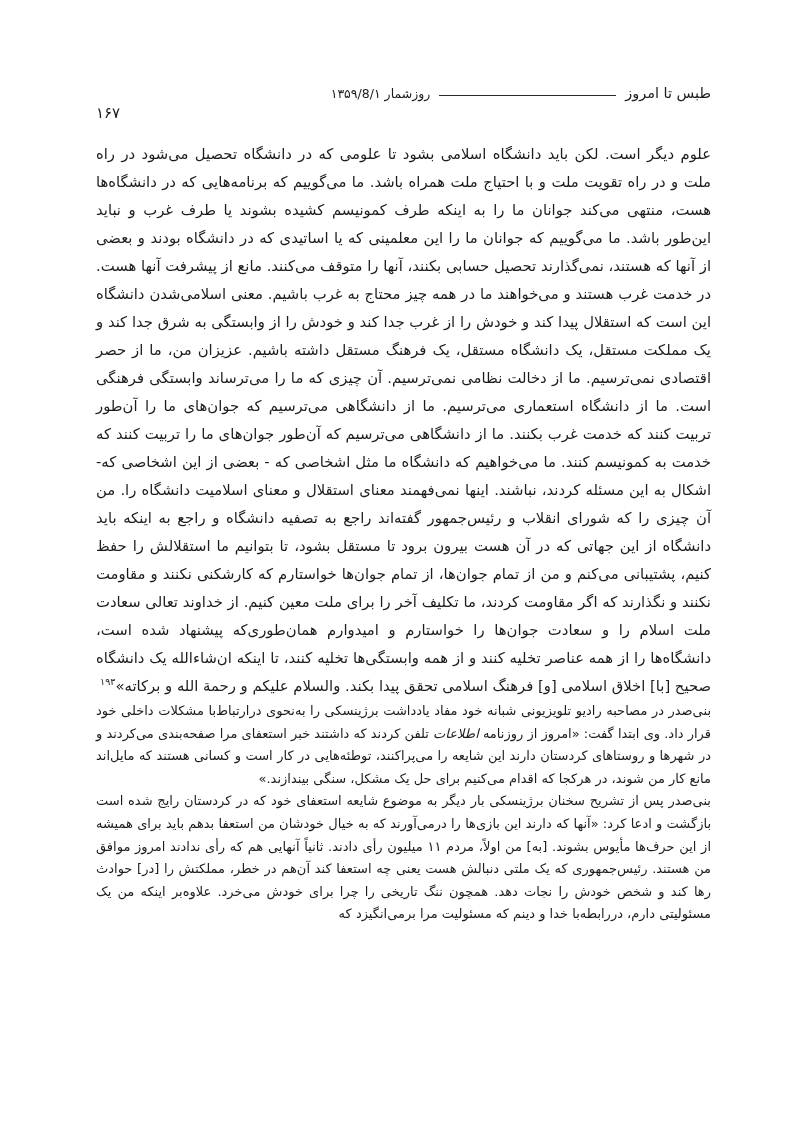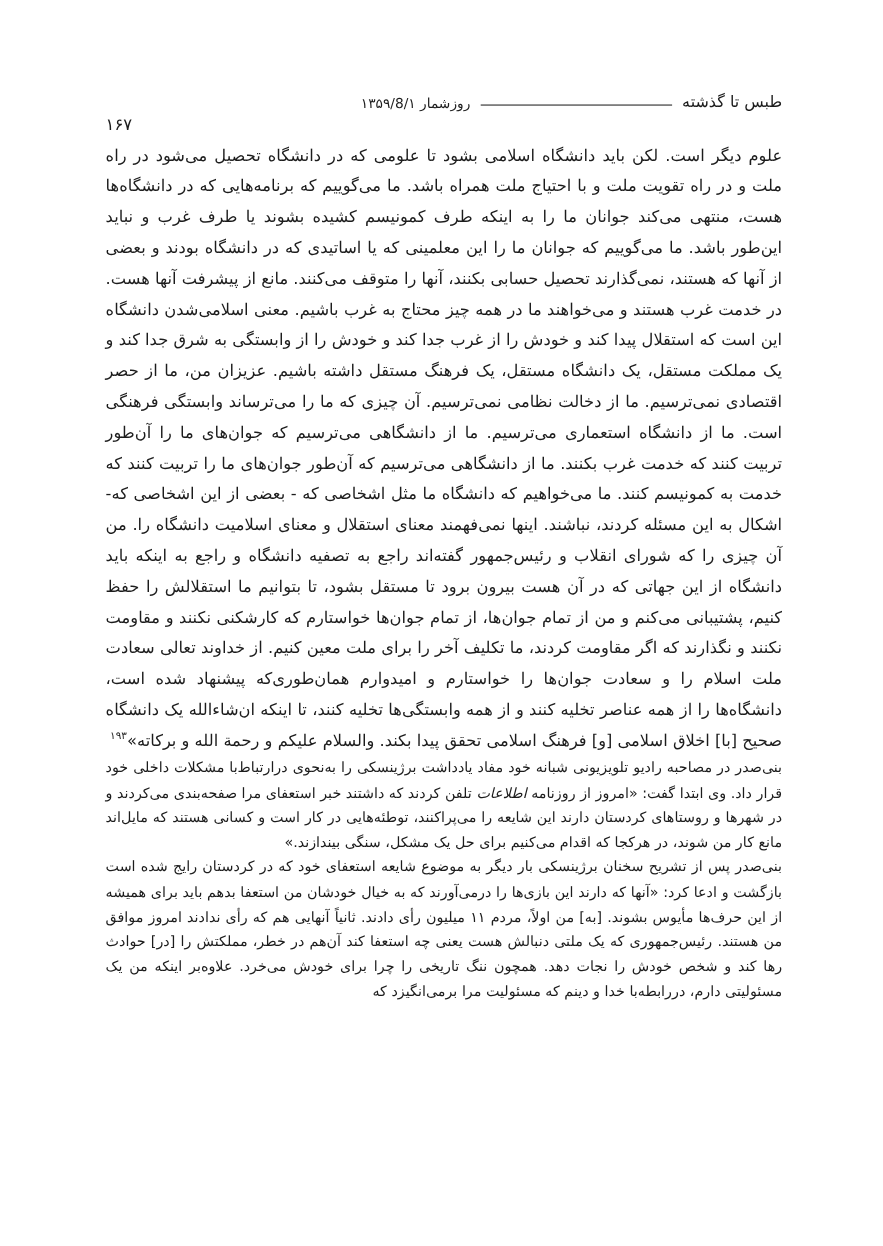--- a/index.html
+++ b/index.html
@@ -39,21 +39,21 @@
   .chronicle {
     font-size: 12.5px;
     white-space: nowrap;
   }
   .header-spacer { flex: 1.25; }
   .page-number {
     font-size: 15px;
     white-space: nowrap;
     margin-top: 39px;
   }
-  .page-body { margin-top: 24px; }
+  .page-body { margin-top: 36px; }
   .body-text {
     font-size: 14.8px;
     line-height: 28px;
     text-align: justify;
   }
   .footnote-ref {
     font-size: 9.5px;
     vertical-align: super;
     line-height: 0;
   }
@@ -70,21 +70,21 @@
     text-align: justify;
   }
   .newspaper-name { }
 </style>
 </head>
 <body>
 
 <div class="page">
 
   <header class="page-header">
-    <span class="running-head">طبس تا گذشته</span>
+    <span class="running-head">طبس تا امروز</span>
     <span class="header-rule"></span>
     <span class="chronicle">روزشمار ۱۳۵۹/8/۱</span>
     <span class="header-spacer"></span>
     <span class="page-number">۱۶۷</span>
   </header>
 
   <main class="page-body">
 
     <p class="body-text"><span>علوم دیگر است. لکن باید دانشگاه اسلامی بشود تا علومی که در دانشگاه تحصیل می‌شود در راه ملت و در راه تقویت ملت و با احتیاج ملت همراه باشد. ما می‌گوییم که برنامه‌هایی که در دانشگاه‌ها هست، منتهی می‌کند جوانان ما را به اینکه طرف کمونیسم کشیده بشوند یا طرف غرب و نباید این‌طور باشد. ما می‌گوییم که جوانان ما را این معلمینی که یا اساتیدی که در دانشگاه بودند و بعضی از آنها که هستند، نمی‌گذارند تحصیل حسابی بکنند، آنها را متوقف می‌کنند. مانع از پیشرفت آنها هست. در خدمت غرب هستند و می‌خواهند ما در همه چیز محتاج به غرب باشیم. معنی اسلامی‌شدن دانشگاه این است که استقلال پیدا کند و خودش را از غرب جدا کند و خودش را از وابستگی به شرق جدا کند و یک مملکت مستقل، یک دانشگاه مستقل، یک فرهنگ مستقل داشته باشیم. عزیزان من، ما از حصر اقتصادی نمی‌ترسیم. ما از دخالت نظامی نمی‌ترسیم. آن چیزی که ما را می‌ترساند وابستگی فرهنگی است. ما از دانشگاه استعماری می‌ترسیم. ما از دانشگاهی می‌ترسیم که جوان‌های ما را آن‌طور تربیت کنند که خدمت غرب بکنند. ما از دانشگاهی می‌ترسیم که آن‌طور جوان‌های ما را تربیت کنند که خدمت به کمونیسم کنند. ما می‌خواهیم که دانشگاه ما مثل اشخاصی که - بعضی از این اشخاصی که- اشکال به این مسئله کردند، نباشند. اینها نمی‌فهمند معنای استقلال و معنای اسلامیت دانشگاه را. من آن چیزی را که شورای انقلاب و رئیس‌جمهور گفته‌اند راجع به تصفیه دانشگاه و راجع به اینکه باید دانشگاه از این جهاتی که در آن هست بیرون برود تا مستقل بشود، تا بتوانیم ما استقلالش را حفظ کنیم، پشتیبانی می‌کنم و من از تمام جوان‌ها، از تمام جوان‌ها خواستارم که کارشکنی نکنند و مقاومت نکنند و نگذارند که اگر مقاومت کردند، ما تکلیف آخر را برای ملت معین کنیم. از خداوند تعالی سعادت ملت اسلام را و سعادت جوان‌ها را خواستارم و امیدوارم همان‌طوری‌که پیشنهاد شده است، دانشگاه‌ها را از همه عناصر تخلیه کنند و از همه وابستگی‌ها تخلیه کنند، تا اینکه ان‌شاءالله یک دانشگاه صحیح [با] اخلاق اسلامی [و] فرهنگ اسلامی تحقق پیدا بکند. والسلام علیکم و رحمة الله و برکاته»</span><sup class="footnote-ref">۱۹۳</sup></p>
 

